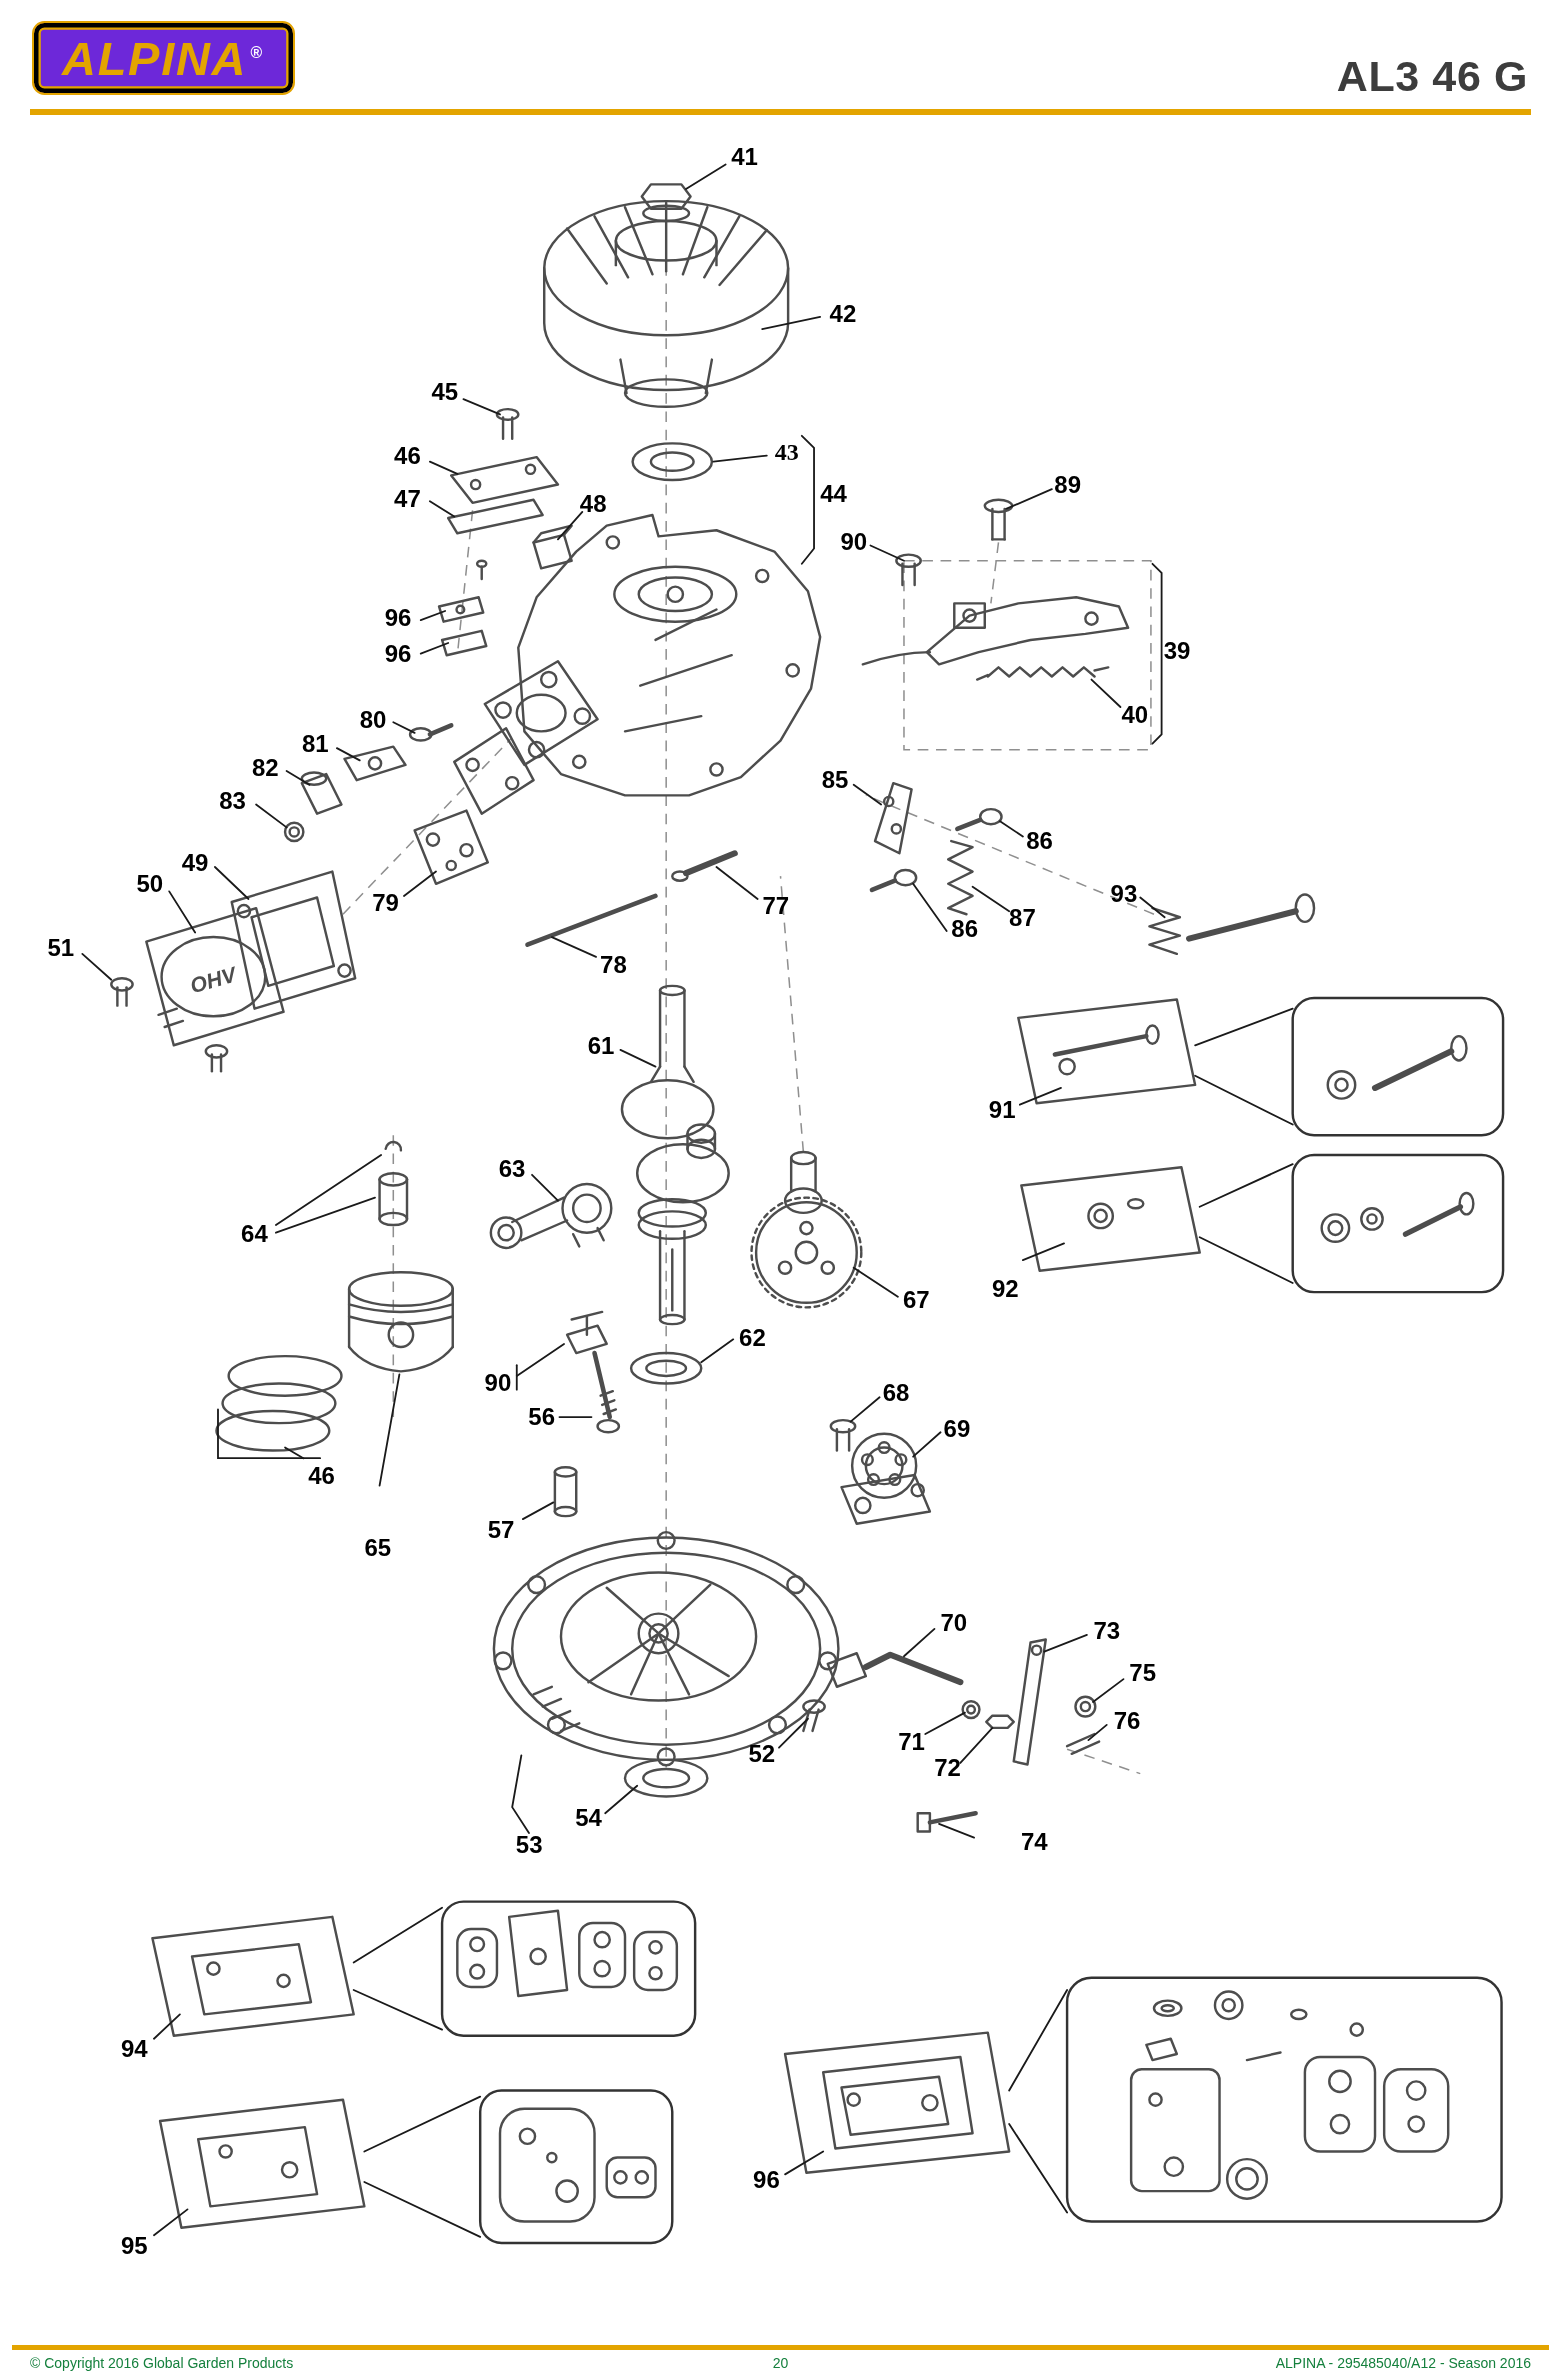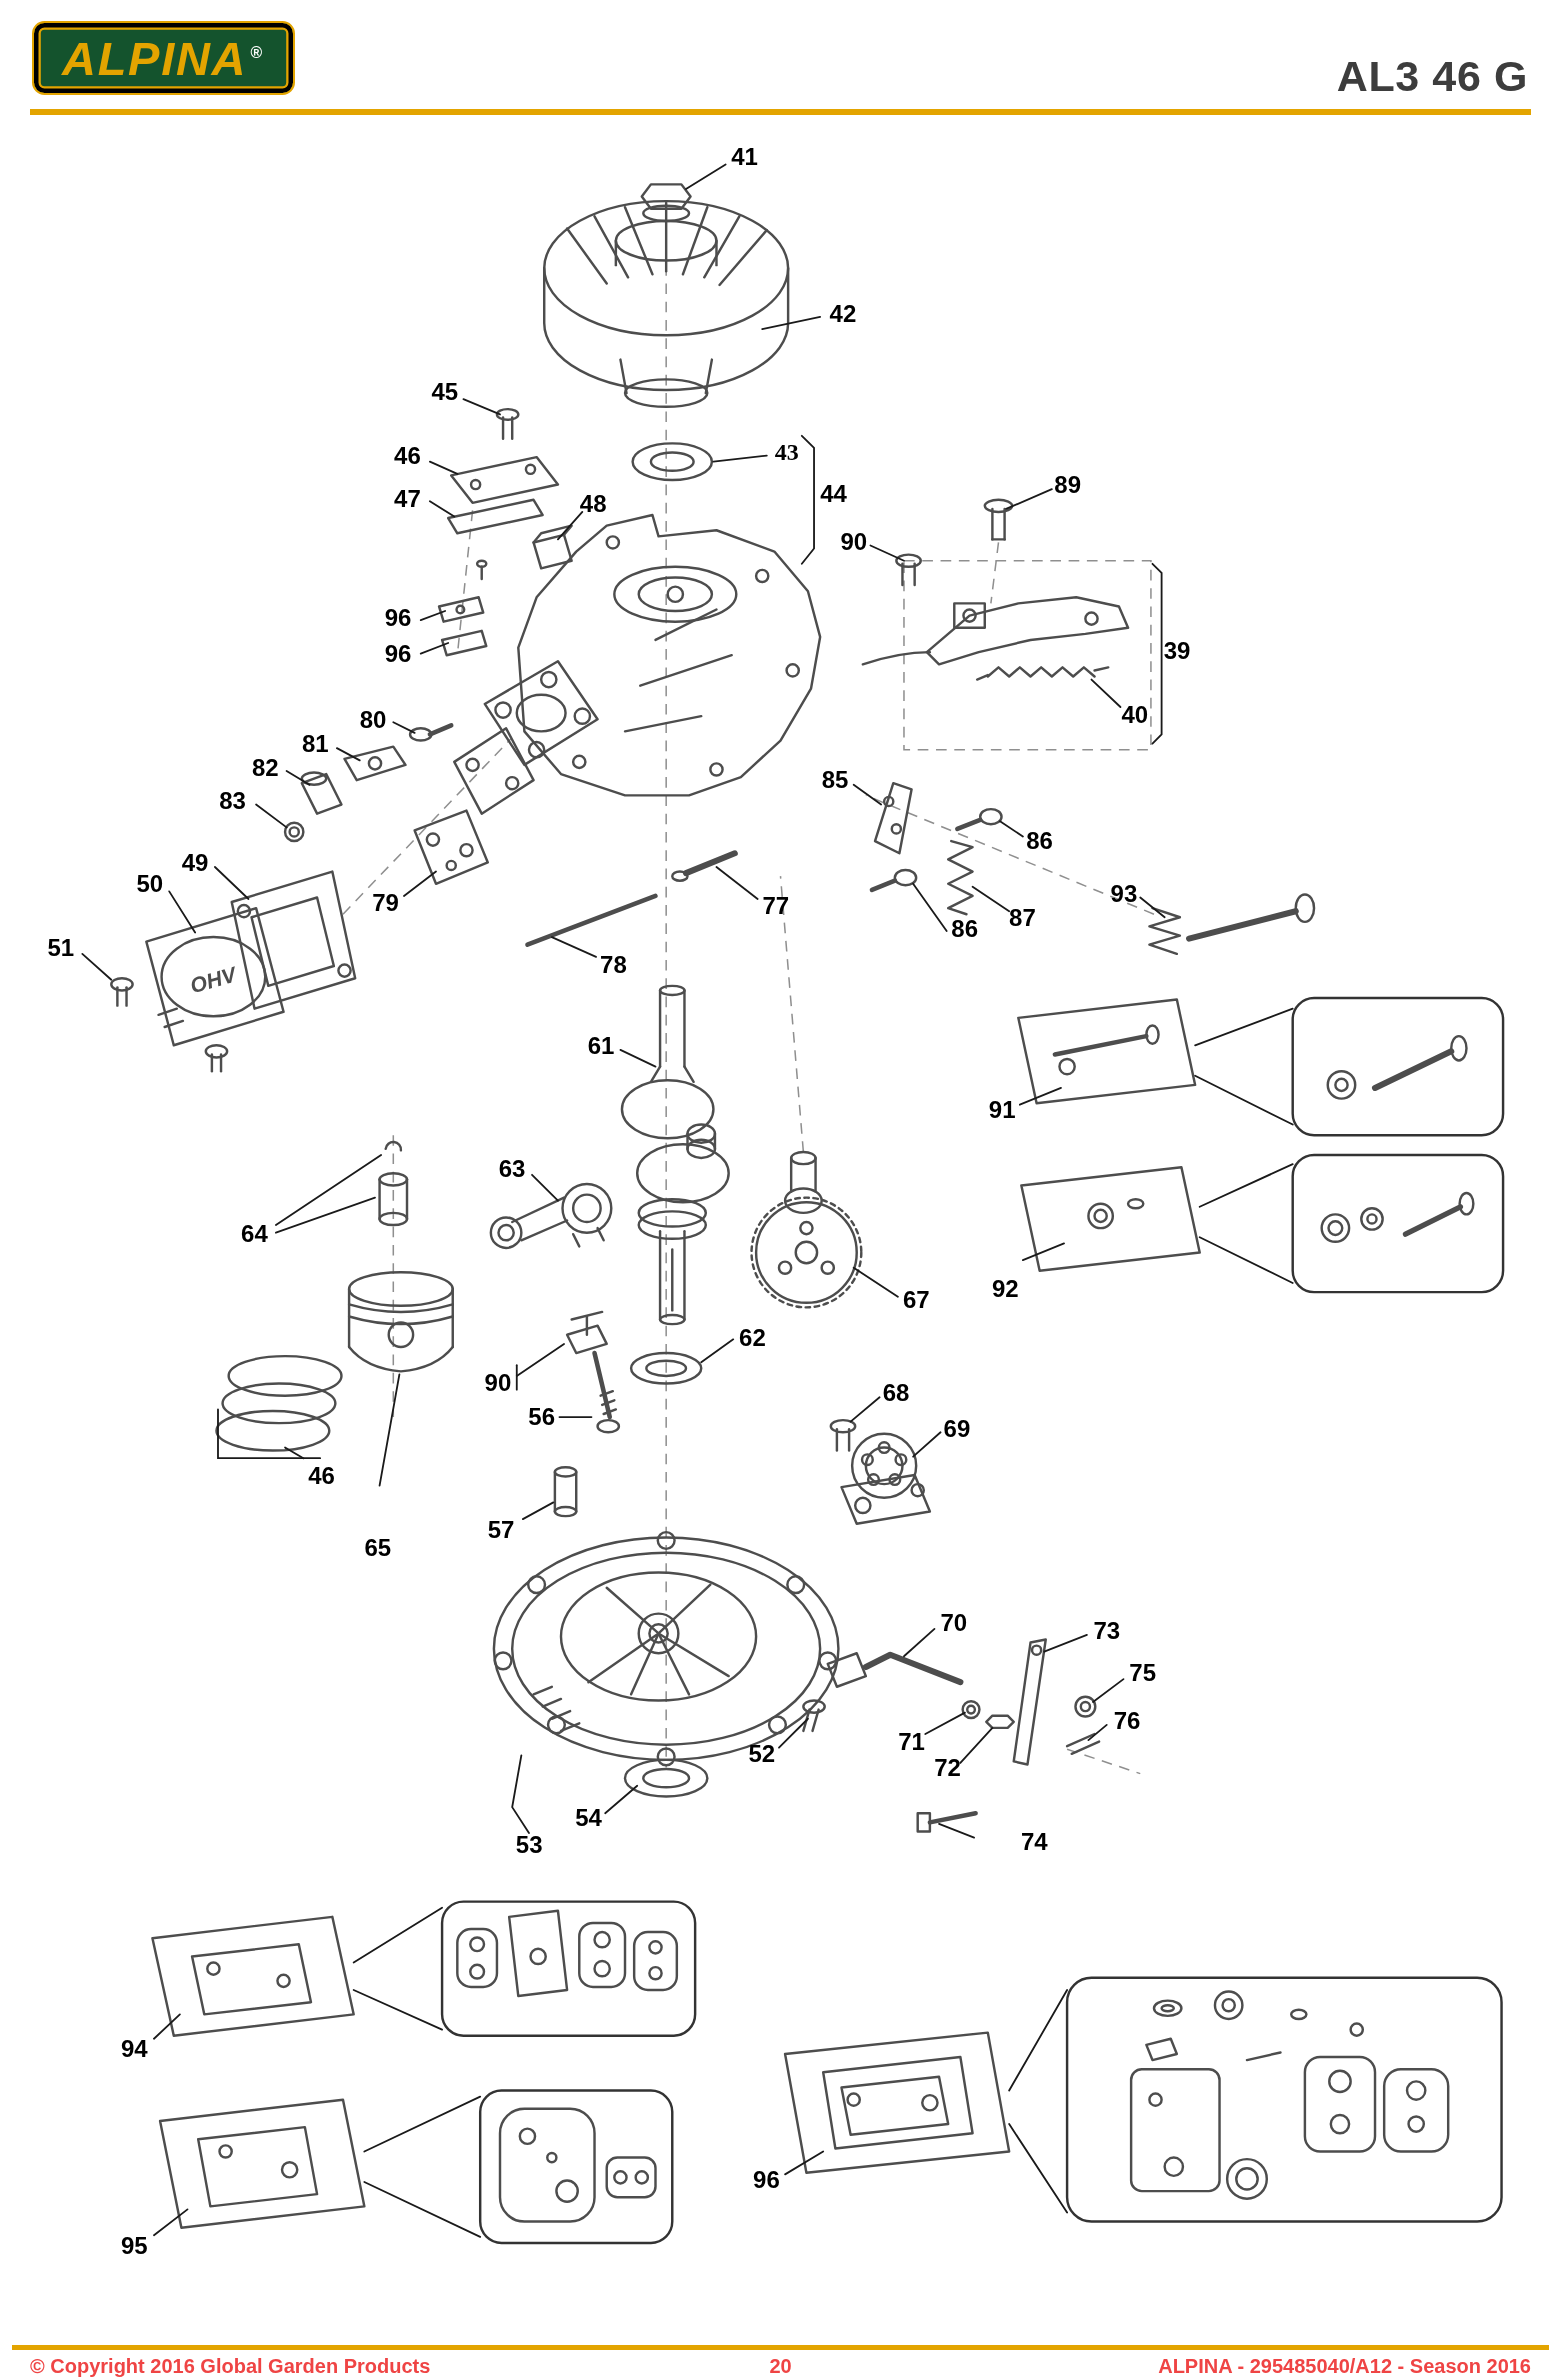--- a/index.html
+++ b/index.html
@@ -9,21 +9,21 @@
     width:1561px; height:2377px;
     font-family:"Liberation Sans", sans-serif;
     overflow:hidden;
   }
   .page { position:absolute; inset:0; background:#fff; }
 
   
   .header { position:absolute; top:0; left:0; right:0; height:118px; }
   .logo {
     position:absolute; left:31.5px; top:21.4px; width:263px; height:74px;
-    background:#14532d; border:2.8px solid var(--accent,#e3a400); border-radius:12.4px;
+    background:#6d28d9; border:2.8px solid var(--accent,#e3a400); border-radius:12.4px;
     box-shadow: inset 0 0 0 4.5px #000, inset 0 0 0 6.8px var(--accent,#e3a400);
     display:flex; align-items:center; justify-content:center;
   }
   .logo-text {
     color:var(--accent,#e3a400); font-weight:bold; font-style:italic;
     font-size:47px; letter-spacing:1.7px; line-height:1;
   }
   .logo-reg { color:#ffffff; font-size:15.8px; vertical-align:super; font-style:normal; margin-left:3.4px; }
   .model {
     position:absolute; right:33px; top:52px;
@@ -43,21 +43,21 @@
     font-size:24px; font-weight:bold; color:#000; white-space:nowrap;
   }
 
   
   .footer-rule {
     position:absolute; left:12.4px; right:12.4px; top:2345px; height:4.5px;
     background:var(--accent,#e3a400);
   }
   .footer {
     position:absolute; left:30px; right:30px; top:2355px; height:22.5px;
-    font-size:20px; font-weight:bold; color:#ef4444;
+    font-size:14px; font-weight:normal; color:#15803d;
   }
   .footer .left { position:absolute; left:0; top:0; }
   .footer .center { position:absolute; left:50%; transform:translateX(-50%); top:0; }
   .footer .right { position:absolute; right:0; top:0; }
 </style>
 </head>
 <body>
 
 <div class="page">
 

